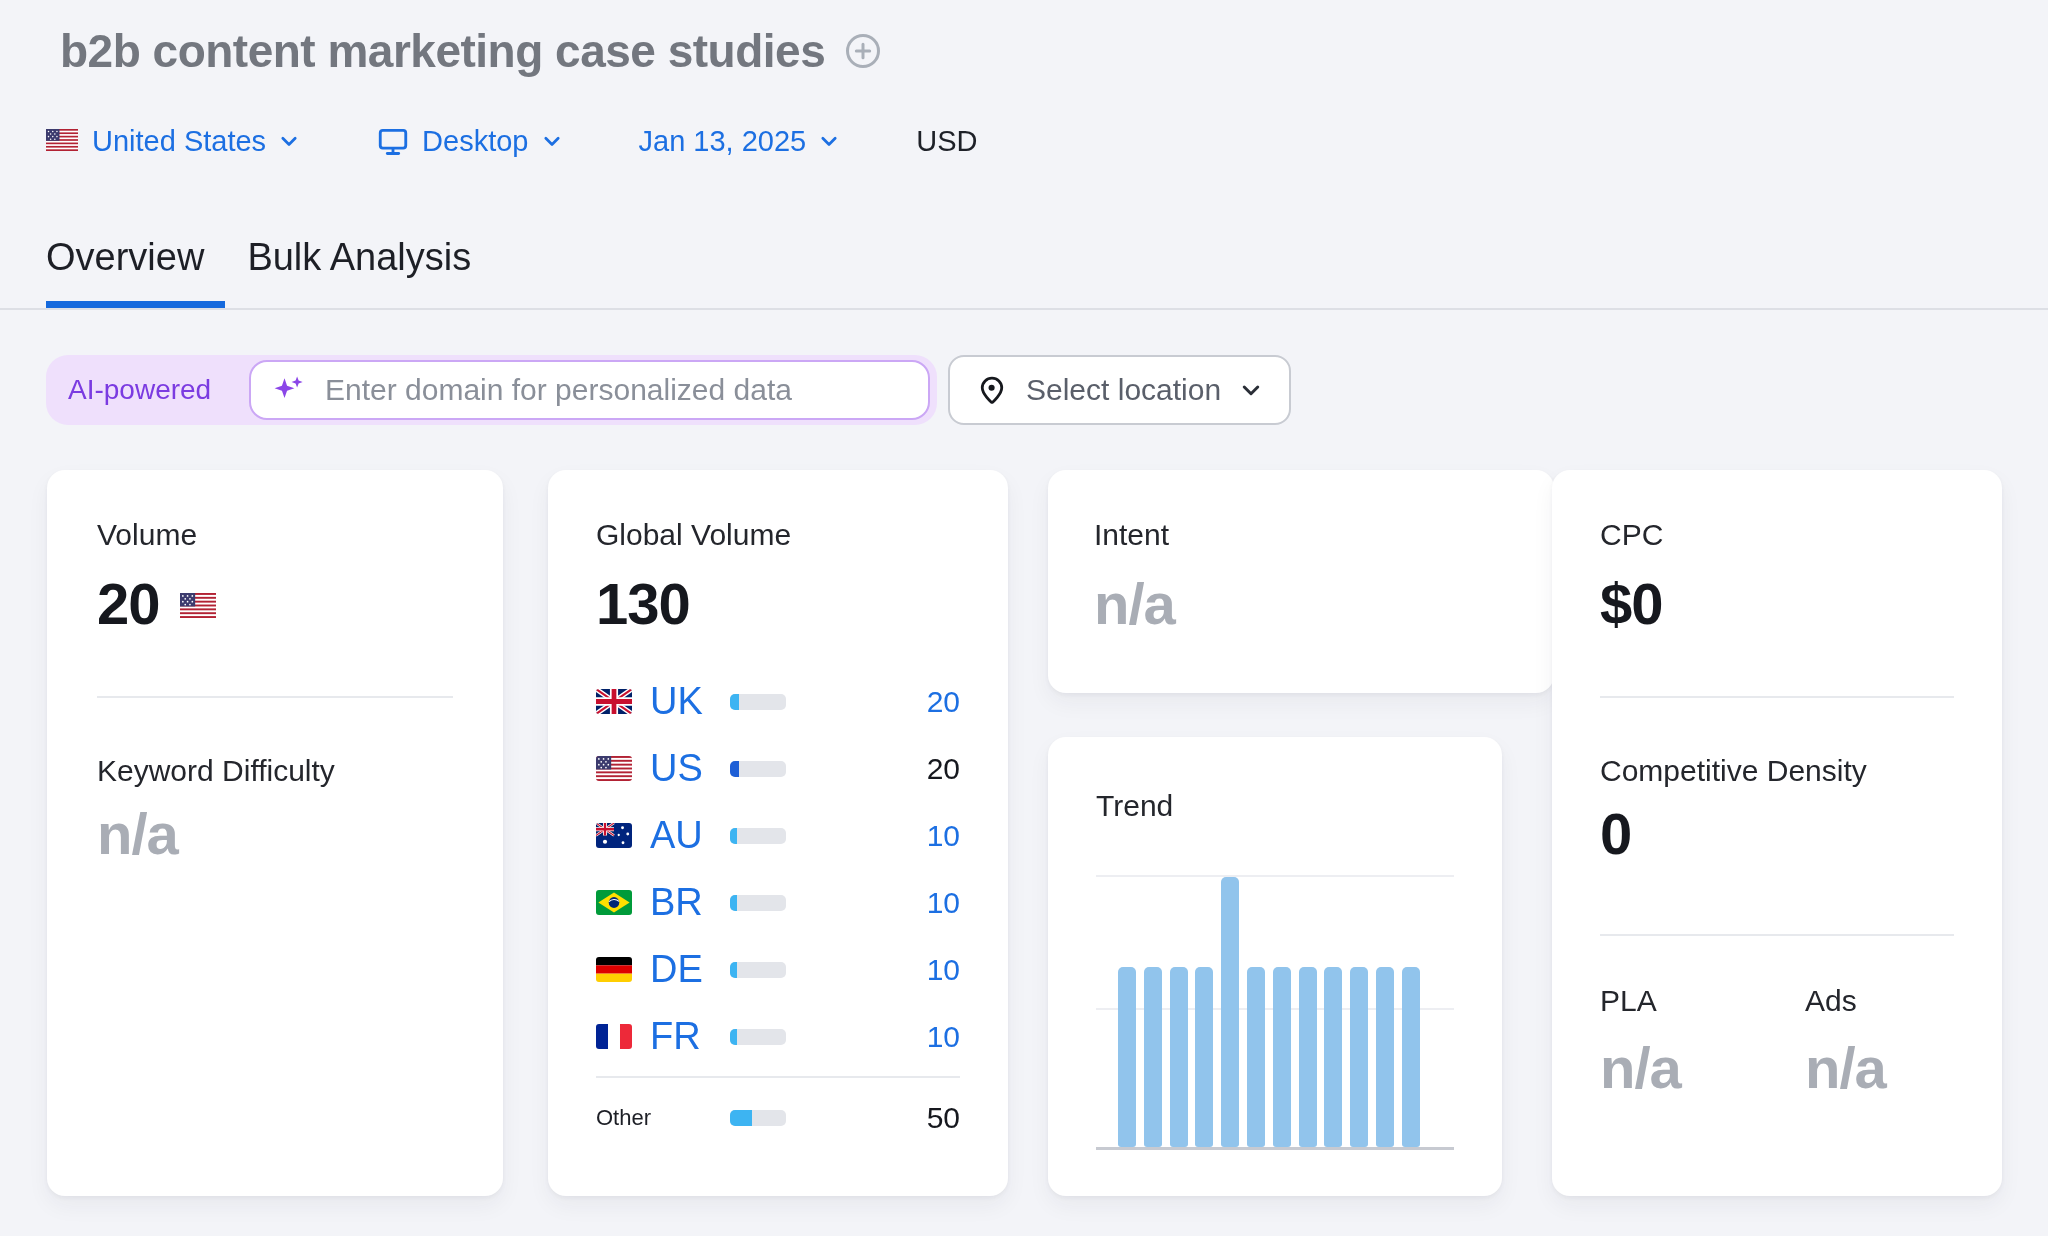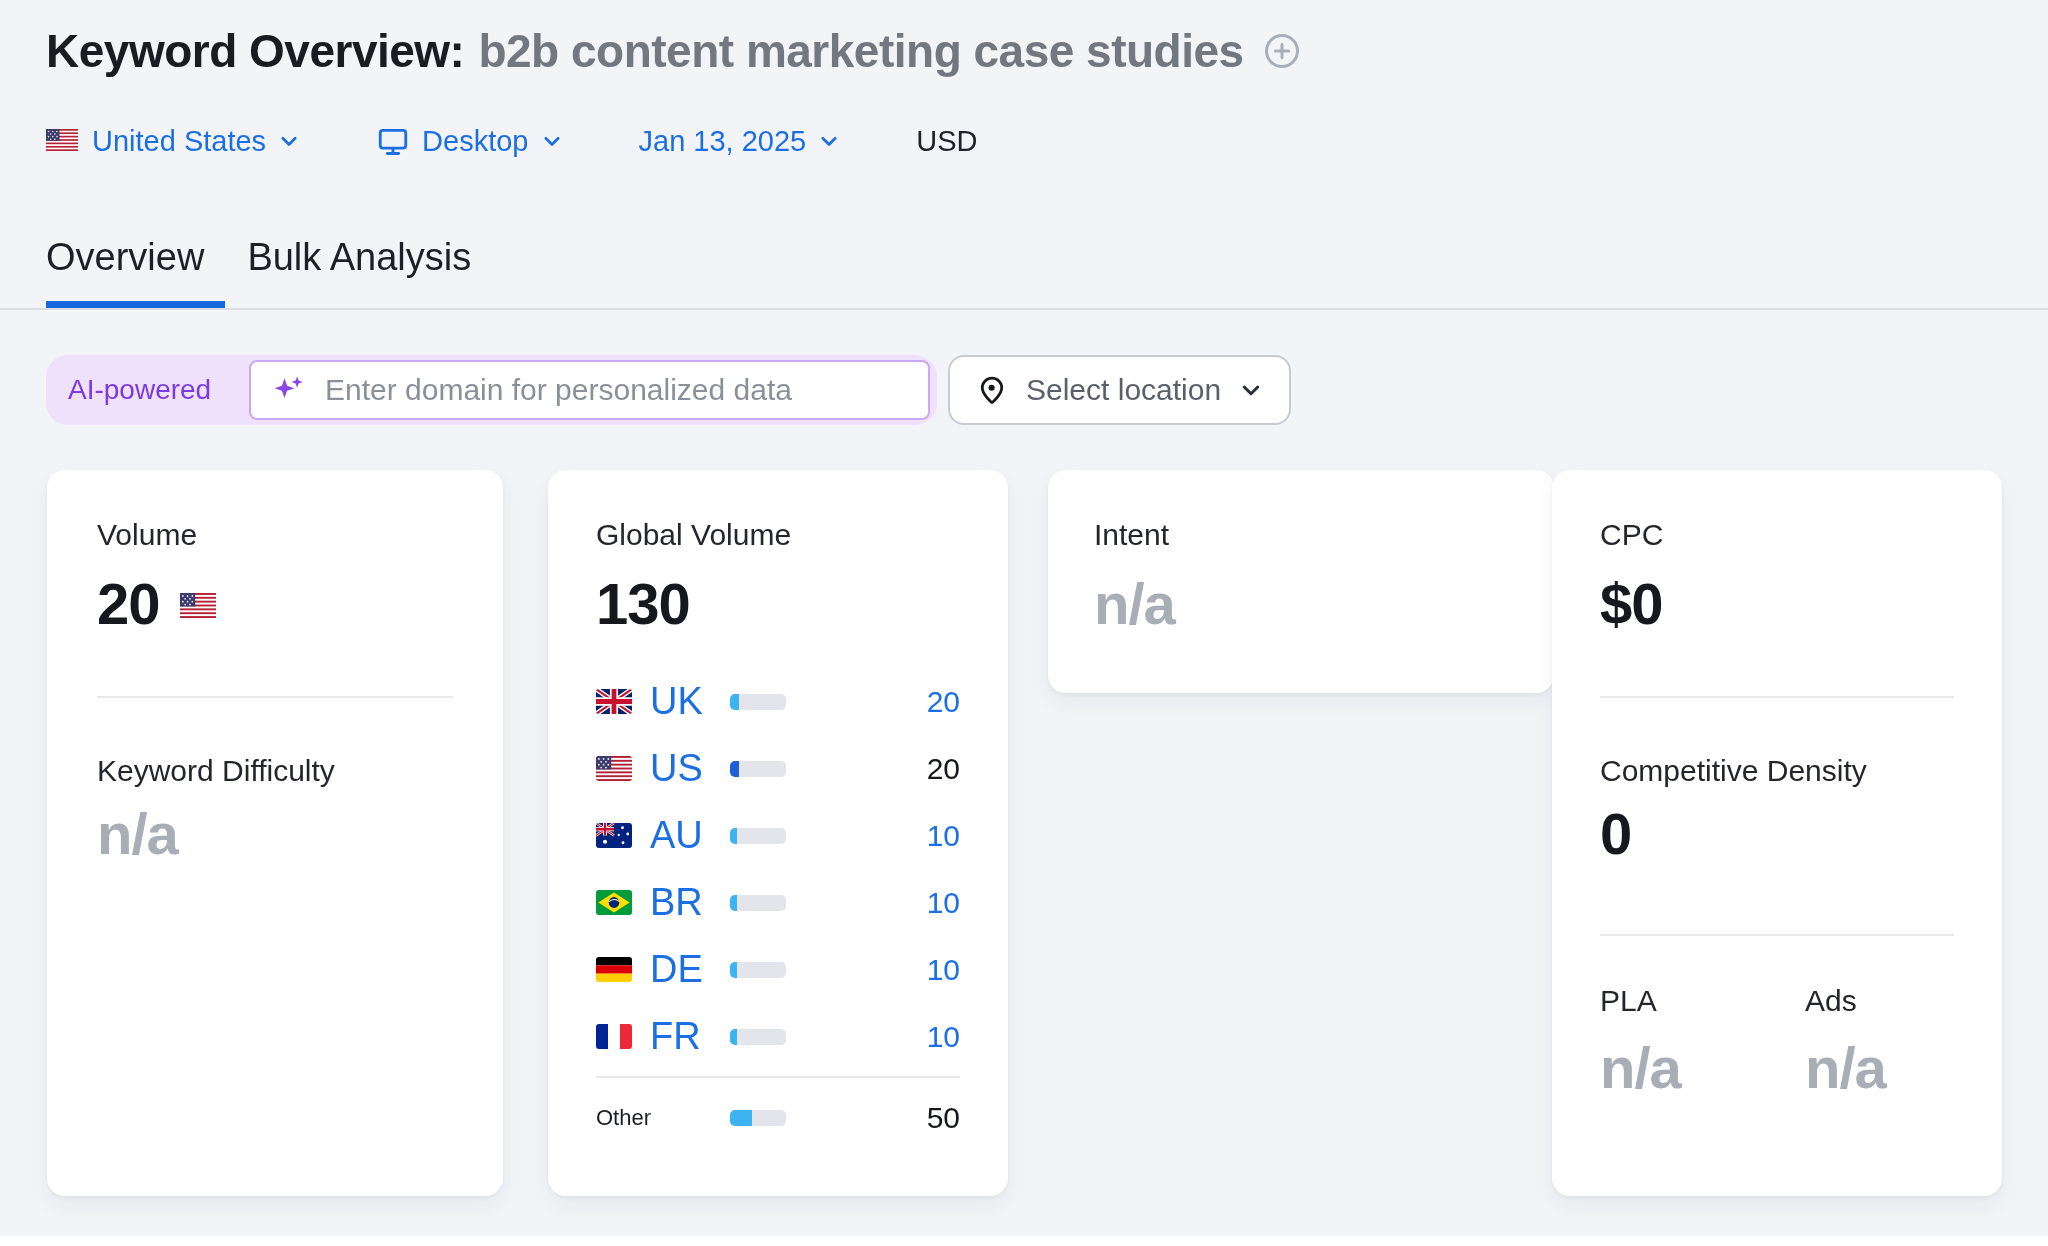--- a/index.html
+++ b/index.html
@@ -25,21 +25,21 @@
   
   .tabs{position:absolute;left:46px;top:236px;display:flex;gap:43px;font-size:38px;color:#1D1F26;}
   .tab{cursor:pointer;}
   .tab-underline{position:absolute;left:46px;top:301px;width:179px;height:9px;background:#1569DD;}
   .tabs-divider{position:absolute;left:0;top:308px;width:2048px;height:2px;background:#DDDFE5;}
 
   
   .ai-row{position:absolute;left:46px;top:355px;height:70px;display:flex;}
   .ai-pill{position:relative;width:891px;background:#EFE0FC;border-radius:22px;}
   .ai-badge{position:absolute;left:22px;top:50%;transform:translateY(-50%);font-size:28px;font-weight:500;color:#7B3BE1;}
-  .ai-input-wrap{position:absolute;left:203px;top:5px;bottom:5px;right:7px;background:#fff;border:2px solid #CBA7F5;border-radius:8px;display:flex;align-items:center;padding:0 18px 0 20px;gap:16px;box-sizing:border-box;}
+  .ai-input-wrap{position:absolute;left:203px;top:5px;bottom:5px;right:7px;background:#fff;border:2px solid #CBA7F5;border-radius:18px;display:flex;align-items:center;padding:0 18px 0 20px;gap:16px;box-sizing:border-box;}
   .ai-input-wrap input{flex:1;border:0;outline:0;background:transparent;font-size:30px;color:#1D1F26;font-family:inherit;}
   .ai-input-wrap input::placeholder{color:#8A8F99;}
   .location-btn{margin-left:11px;display:flex;align-items:center;gap:18px;background:#fff;border:2px solid #C8CBD2;border-radius:16px;padding:0 26px;font-size:30px;color:#5A5F6A;box-sizing:border-box;height:70px;cursor:pointer;}
   .location-btn .chev{display:flex;color:#2A2E37;}
 
   
   .card{position:absolute;background:#fff;border-radius:18px;
         box-shadow:0 2px 4px rgba(36,42,55,.05),0 10px 22px rgba(36,42,55,.05);}
   #card-volume{left:47px;top:470px;width:456px;height:726px;}
   #card-global{left:548px;top:470px;width:460px;height:726px;}
@@ -80,21 +80,20 @@
   .pa-col .metric-value{margin-top:18px;}
 
   .bottom-strip{position:absolute;left:0;bottom:0;width:100%;height:10px;background:#FFFFFF;}
 </style>
 </head>
 <body>
 
 <div class="page">
 
   <div class="title-row">
-    <span class="title-main">Keyword Overview:</span>
     <span class="title-keyword">b2b content marketing case studies</span>
     <span class="plus-ico">
       <svg width="40" height="40" viewBox="0 0 24 24" fill="none">
         <circle cx="12" cy="12" r="9.3" stroke="#A9AFB8" stroke-width="1.8"></circle>
         <path d="M12 8v8M8 12h8" stroke="#A9AFB8" stroke-width="1.8" stroke-linecap="round"></path>
       </svg>
     </span>
   </div>
 
   <div class="filter-row">
@@ -356,20 +355,38 @@
           <span class="gv-val dark">50</span>
         </div>
       </div>
   </div>
 
   <div class="card" id="card-intent">
     <div class="abs metric-label" style="left:46px;top:48px;">Intent</div>
     <div class="abs metric-value muted" style="left:46px;top:102px;">n/a</div>
   </div>
 
+  <div class="card" id="card-trend">
+    <div class="abs metric-label" style="left:48px;top:52px;">Trend</div>
+    <div class="chart" id="trend-chart">
+      <div class="chart-mid"></div>
+    <div class="bar" style="left: 22px; width: 18px; height: 180px; background: rgb(145, 196, 236);"></div>
+        <div class="bar" style="left: 48px; width: 18px; height: 180px; background: rgb(145, 196, 236);"></div>
+        <div class="bar" style="left: 74px; width: 18px; height: 180px; background: rgb(145, 196, 236);"></div>
+        <div class="bar" style="left: 99px; width: 18px; height: 180px; background: rgb(145, 196, 236);"></div>
+        <div class="bar" style="left: 125px; width: 18px; height: 270px; background: rgb(145, 196, 236);"></div>
+        <div class="bar" style="left: 151px; width: 18px; height: 180px; background: rgb(145, 196, 236);"></div>
+        <div class="bar" style="left: 177px; width: 18px; height: 180px; background: rgb(145, 196, 236);"></div>
+        <div class="bar" style="left: 203px; width: 18px; height: 180px; background: rgb(145, 196, 236);"></div>
+        <div class="bar" style="left: 228px; width: 18px; height: 180px; background: rgb(145, 196, 236);"></div>
+        <div class="bar" style="left: 254px; width: 18px; height: 180px; background: rgb(145, 196, 236);"></div>
+        <div class="bar" style="left: 280px; width: 18px; height: 180px; background: rgb(145, 196, 236);"></div>
+        <div class="bar" style="left: 306px; width: 18px; height: 180px; background: rgb(145, 196, 236);"></div>
+      </div>
+  </div>
 
   <div class="card" id="card-cpc">
     <div class="abs metric-label" style="left:48px;top:48px;">CPC</div>
     <div class="abs metric-value" style="left:48px;top:102px;">$0</div>
     <div class="card-divider" style="top:226px;left:48px;right:48px;"></div>
     <div class="abs metric-label" style="left:48px;top:284px;">Competitive Density</div>
     <div class="abs metric-value" style="left:48px;top:332px;">0</div>
     <div class="card-divider" style="top:464px;left:48px;right:48px;"></div>
     <div class="pla-ads">
       <div class="pa-col">

